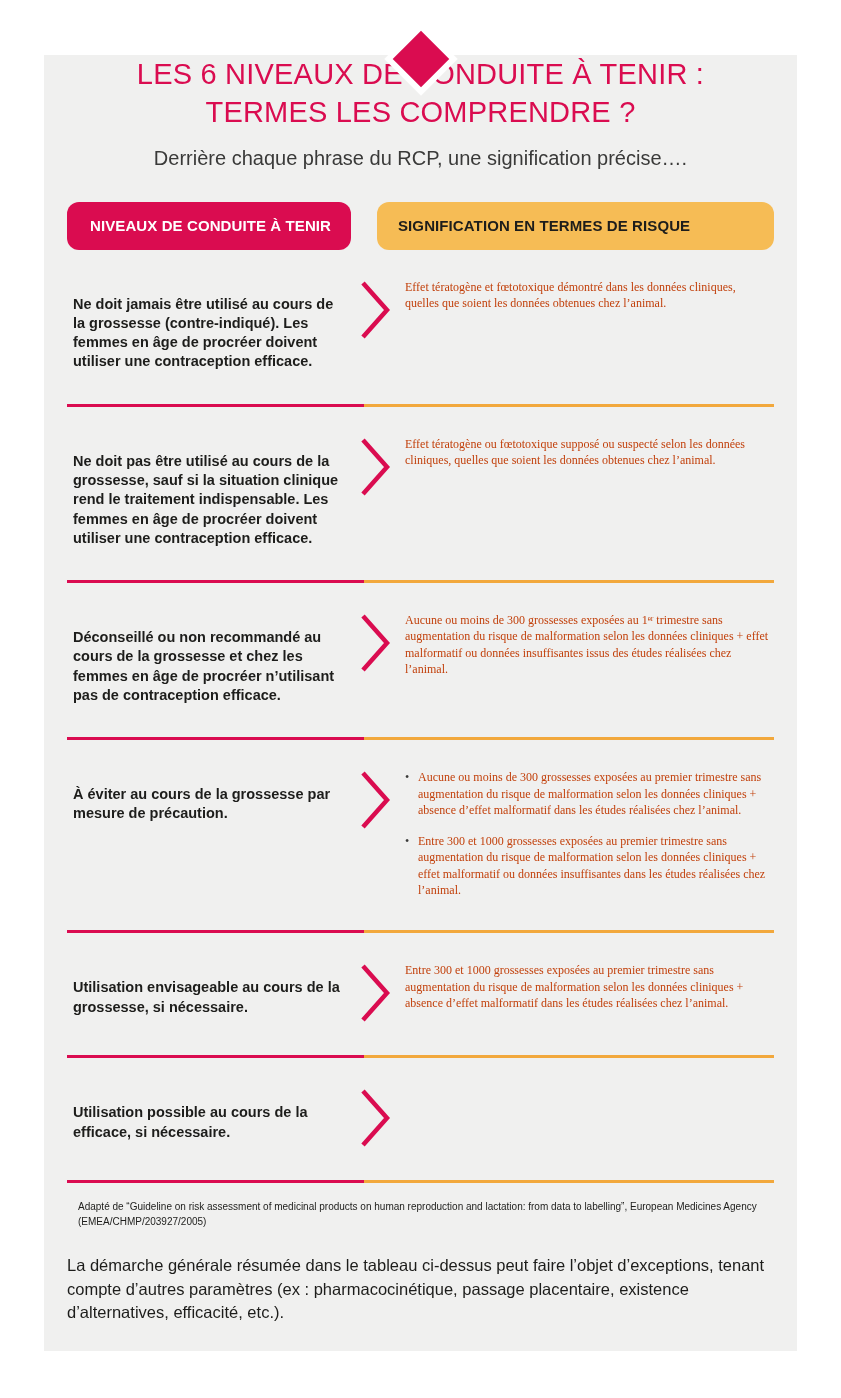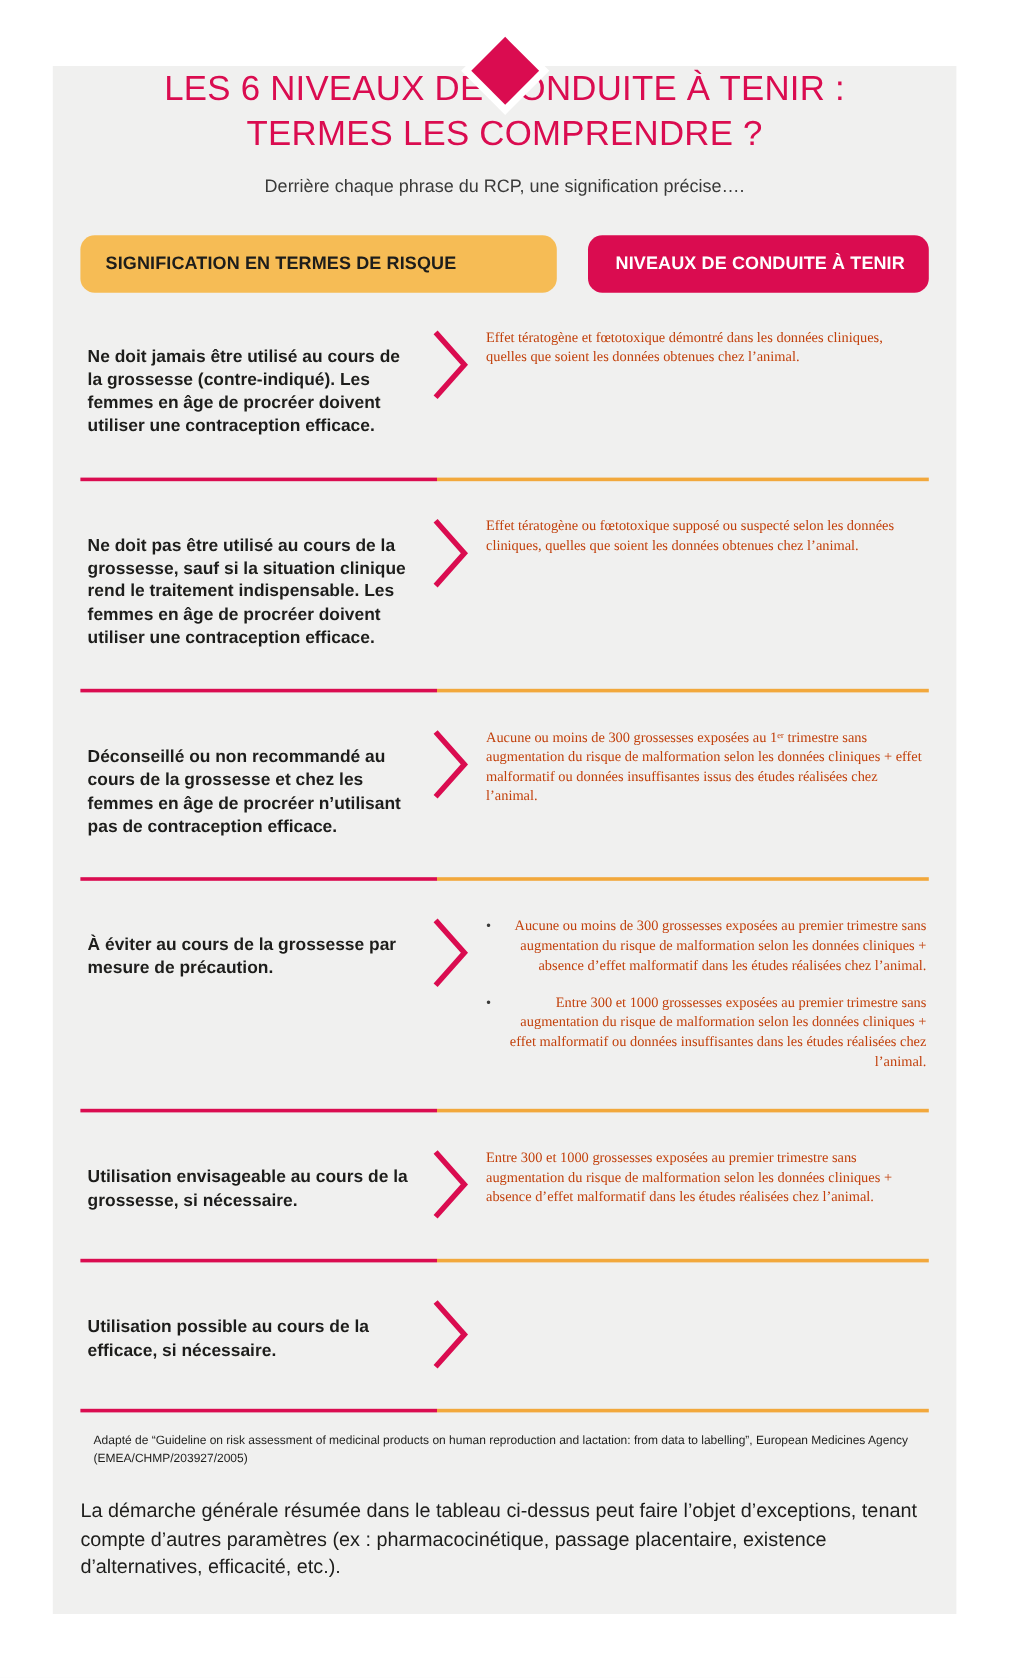--- a/index.html
+++ b/index.html
@@ -39,21 +39,21 @@
     text-align: center;
     color: #da0c50;
     font-size: 29px;
     line-height: 1.32;
     font-weight: normal;
     letter-spacing: 0.2px;
   }
   .subtitle {
     margin-top: 15px;
     text-align: center;
-    font-size: 15px;
+    font-size: 20px;
     color: #3a3a39;
   }
   .content { padding: 0 23px; }
   .pills {
     display: flex;
     gap: 26px;
     margin-top: 32px;
   }
   .pill {
     height: 48px;
@@ -98,21 +98,20 @@
     font-size: 12px;
     line-height: 1.36;
     color: #c2410c;
     padding-right: 2px;
     font-family: Liberation Serif, serif;
   }
   .row-right p + p { margin-top: 15px; }
   .row-right p.bullet {
     position: relative;
     padding-left: 13px;
-    text-align: right;
   }
   .row-right p.bullet::before {
     content: "\2022";
     position: absolute;
     left: 0;
     color: #3a3a39;
   }
   .divider {
     height: 3px;
     background: linear-gradient(to right, #da0c50 0 42%, #f2a83c 42% 100%);
@@ -144,22 +143,22 @@
   <h1 class="title">
     <span>LES 6 NIVEAUX DE CONDUITE À TENIR :</span><br>
     <span>TERMES LES COMPRENDRE ?</span>
   </h1>
 
   <p class="subtitle">Derrière chaque phrase du RCP, une signification précise….</p>
 
   <div class="content">
 
     <div class="pills">
+      <div class="pill pill-left">NIVEAUX DE CONDUITE À TENIR</div>
       <div class="pill pill-right">SIGNIFICATION EN TERMES DE RISQUE</div>
-      <div class="pill pill-left">NIVEAUX DE CONDUITE À TENIR</div>
     </div>
 
     <div class="row">
       <div class="row-left">Ne doit jamais être utilisé au cours de la grossesse (contre-indiqué). Les femmes en âge de procréer doivent utiliser une contraception efficace.</div>
       <svg class="chev" width="32" height="60" viewBox="0 0 32 60">
           <path d="M4 3 L28 30 L4 57" fill="none" stroke="#da0c50" stroke-width="4.5"></path>
         </svg>
       <div class="row-right">
         <p>Effet tératogène et fœtotoxique démontré dans les données cliniques, quelles que soient les données obtenues chez l’animal.</p>
       </div>

